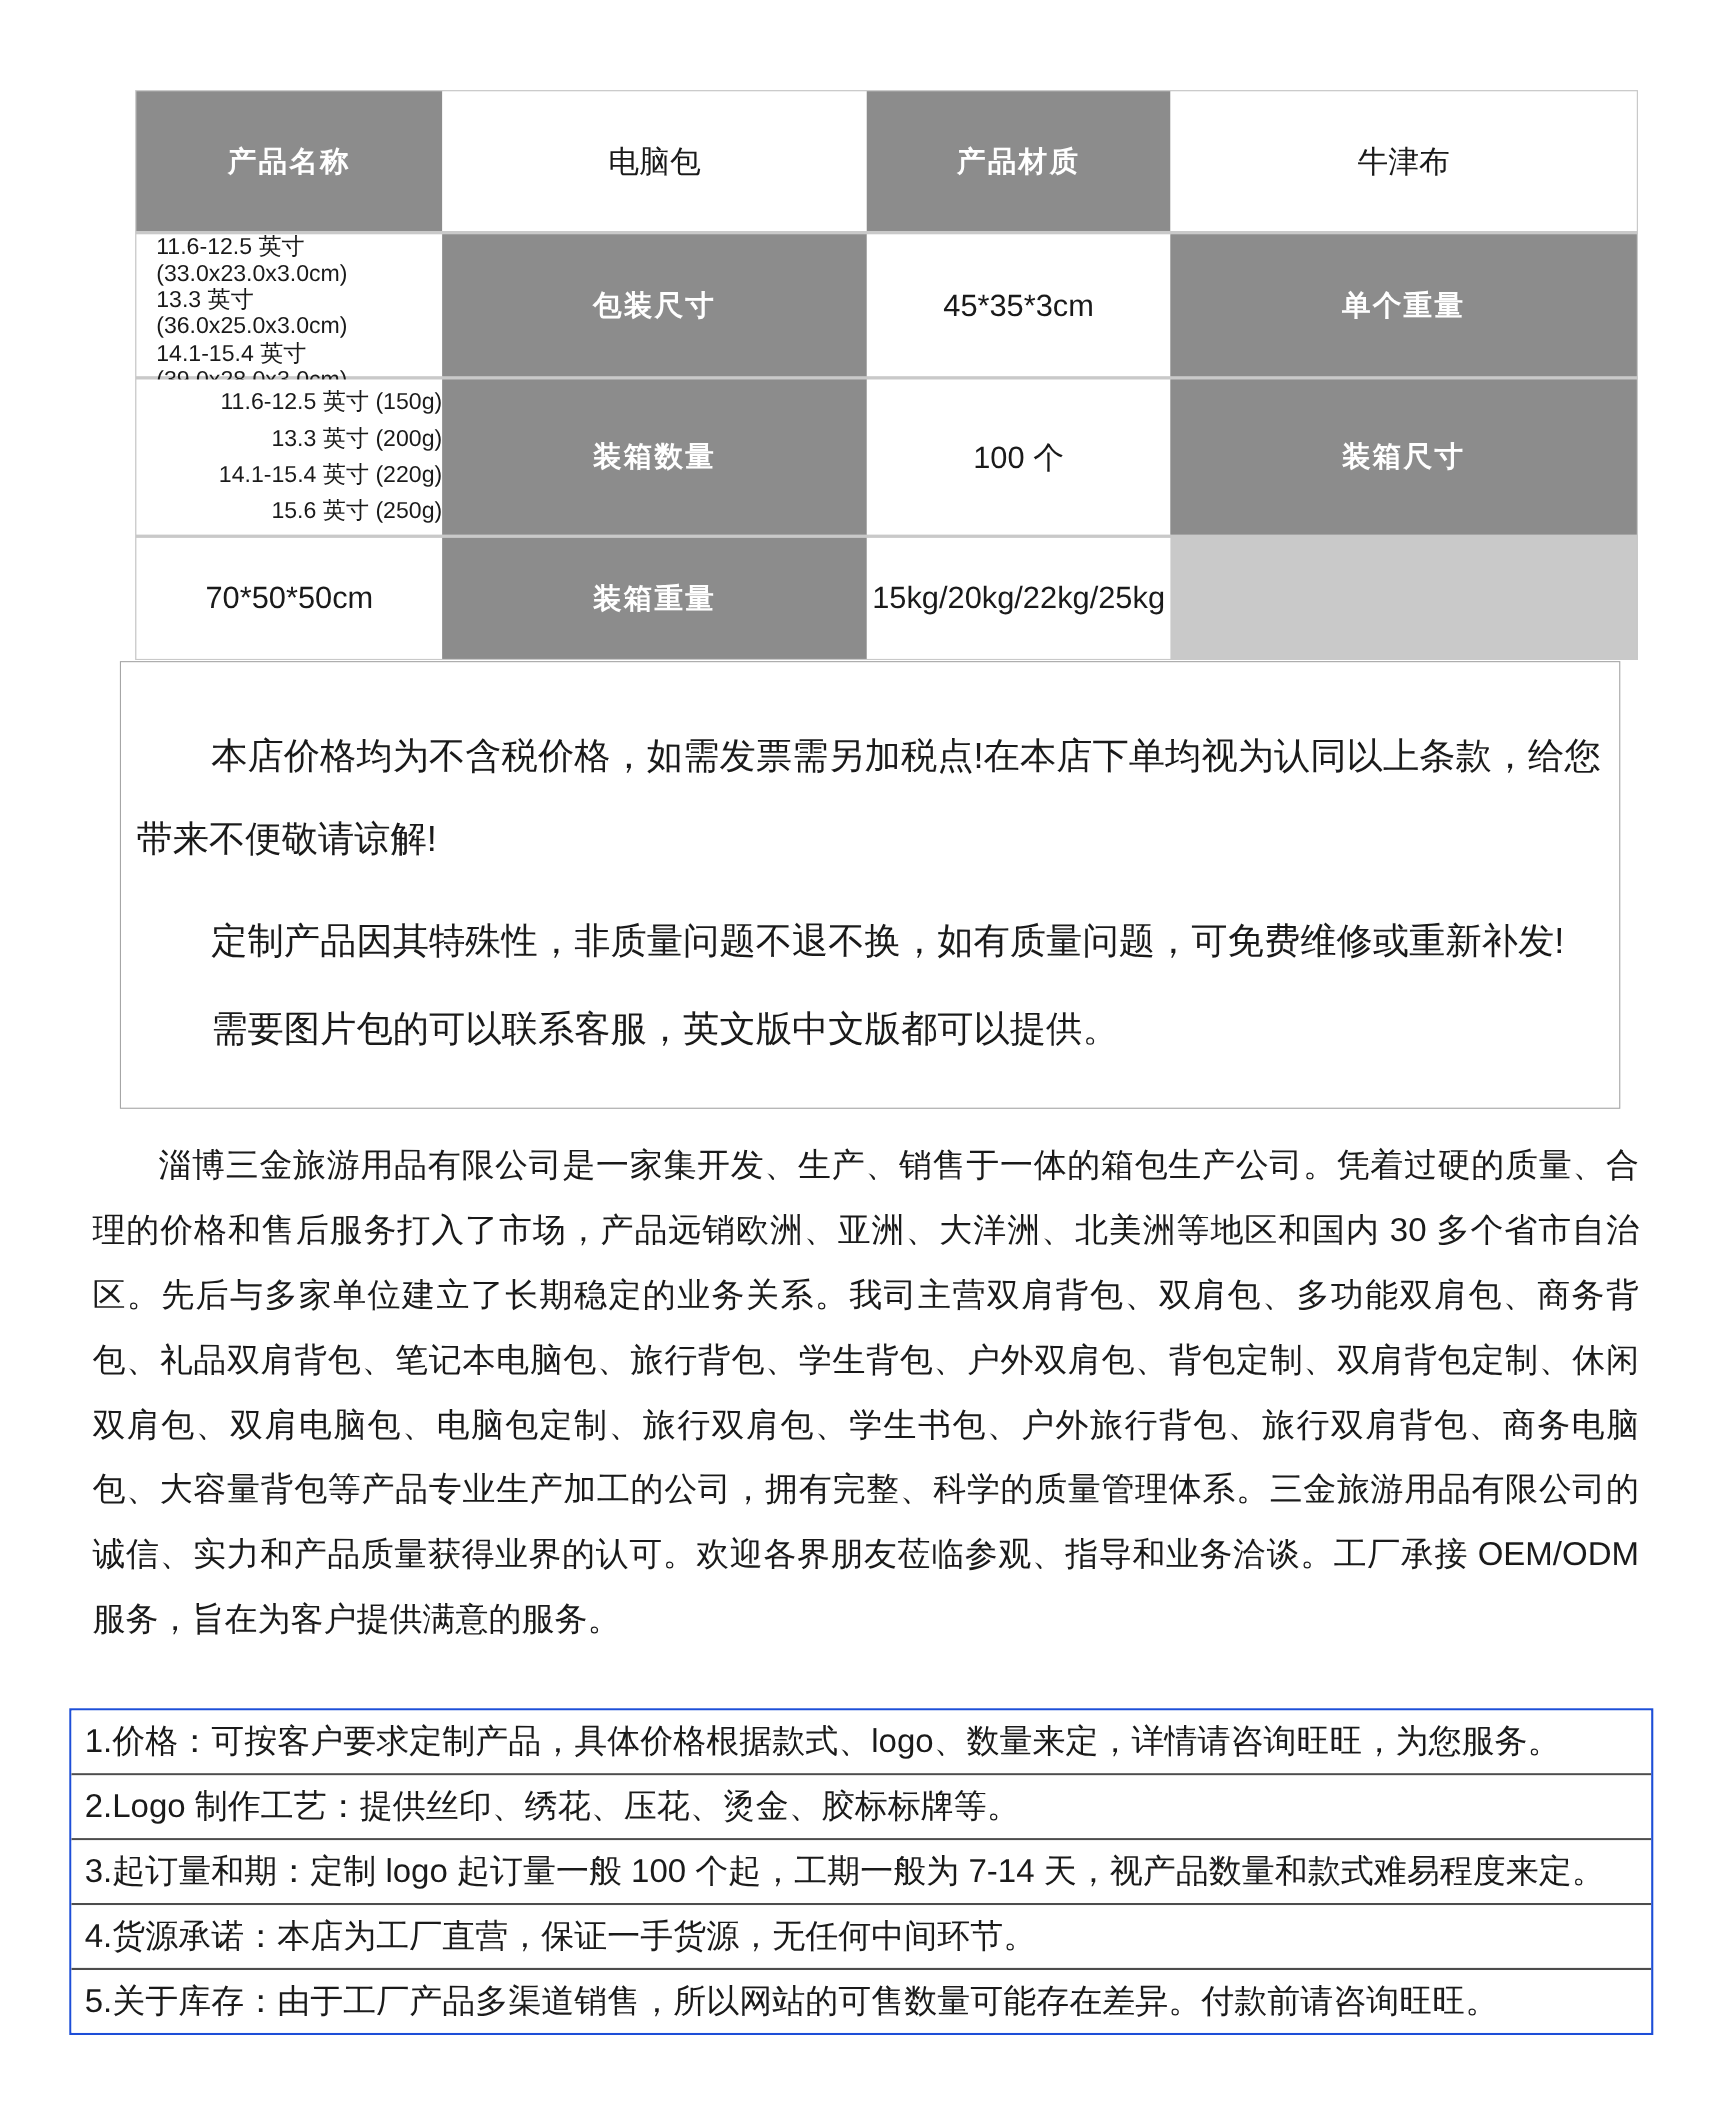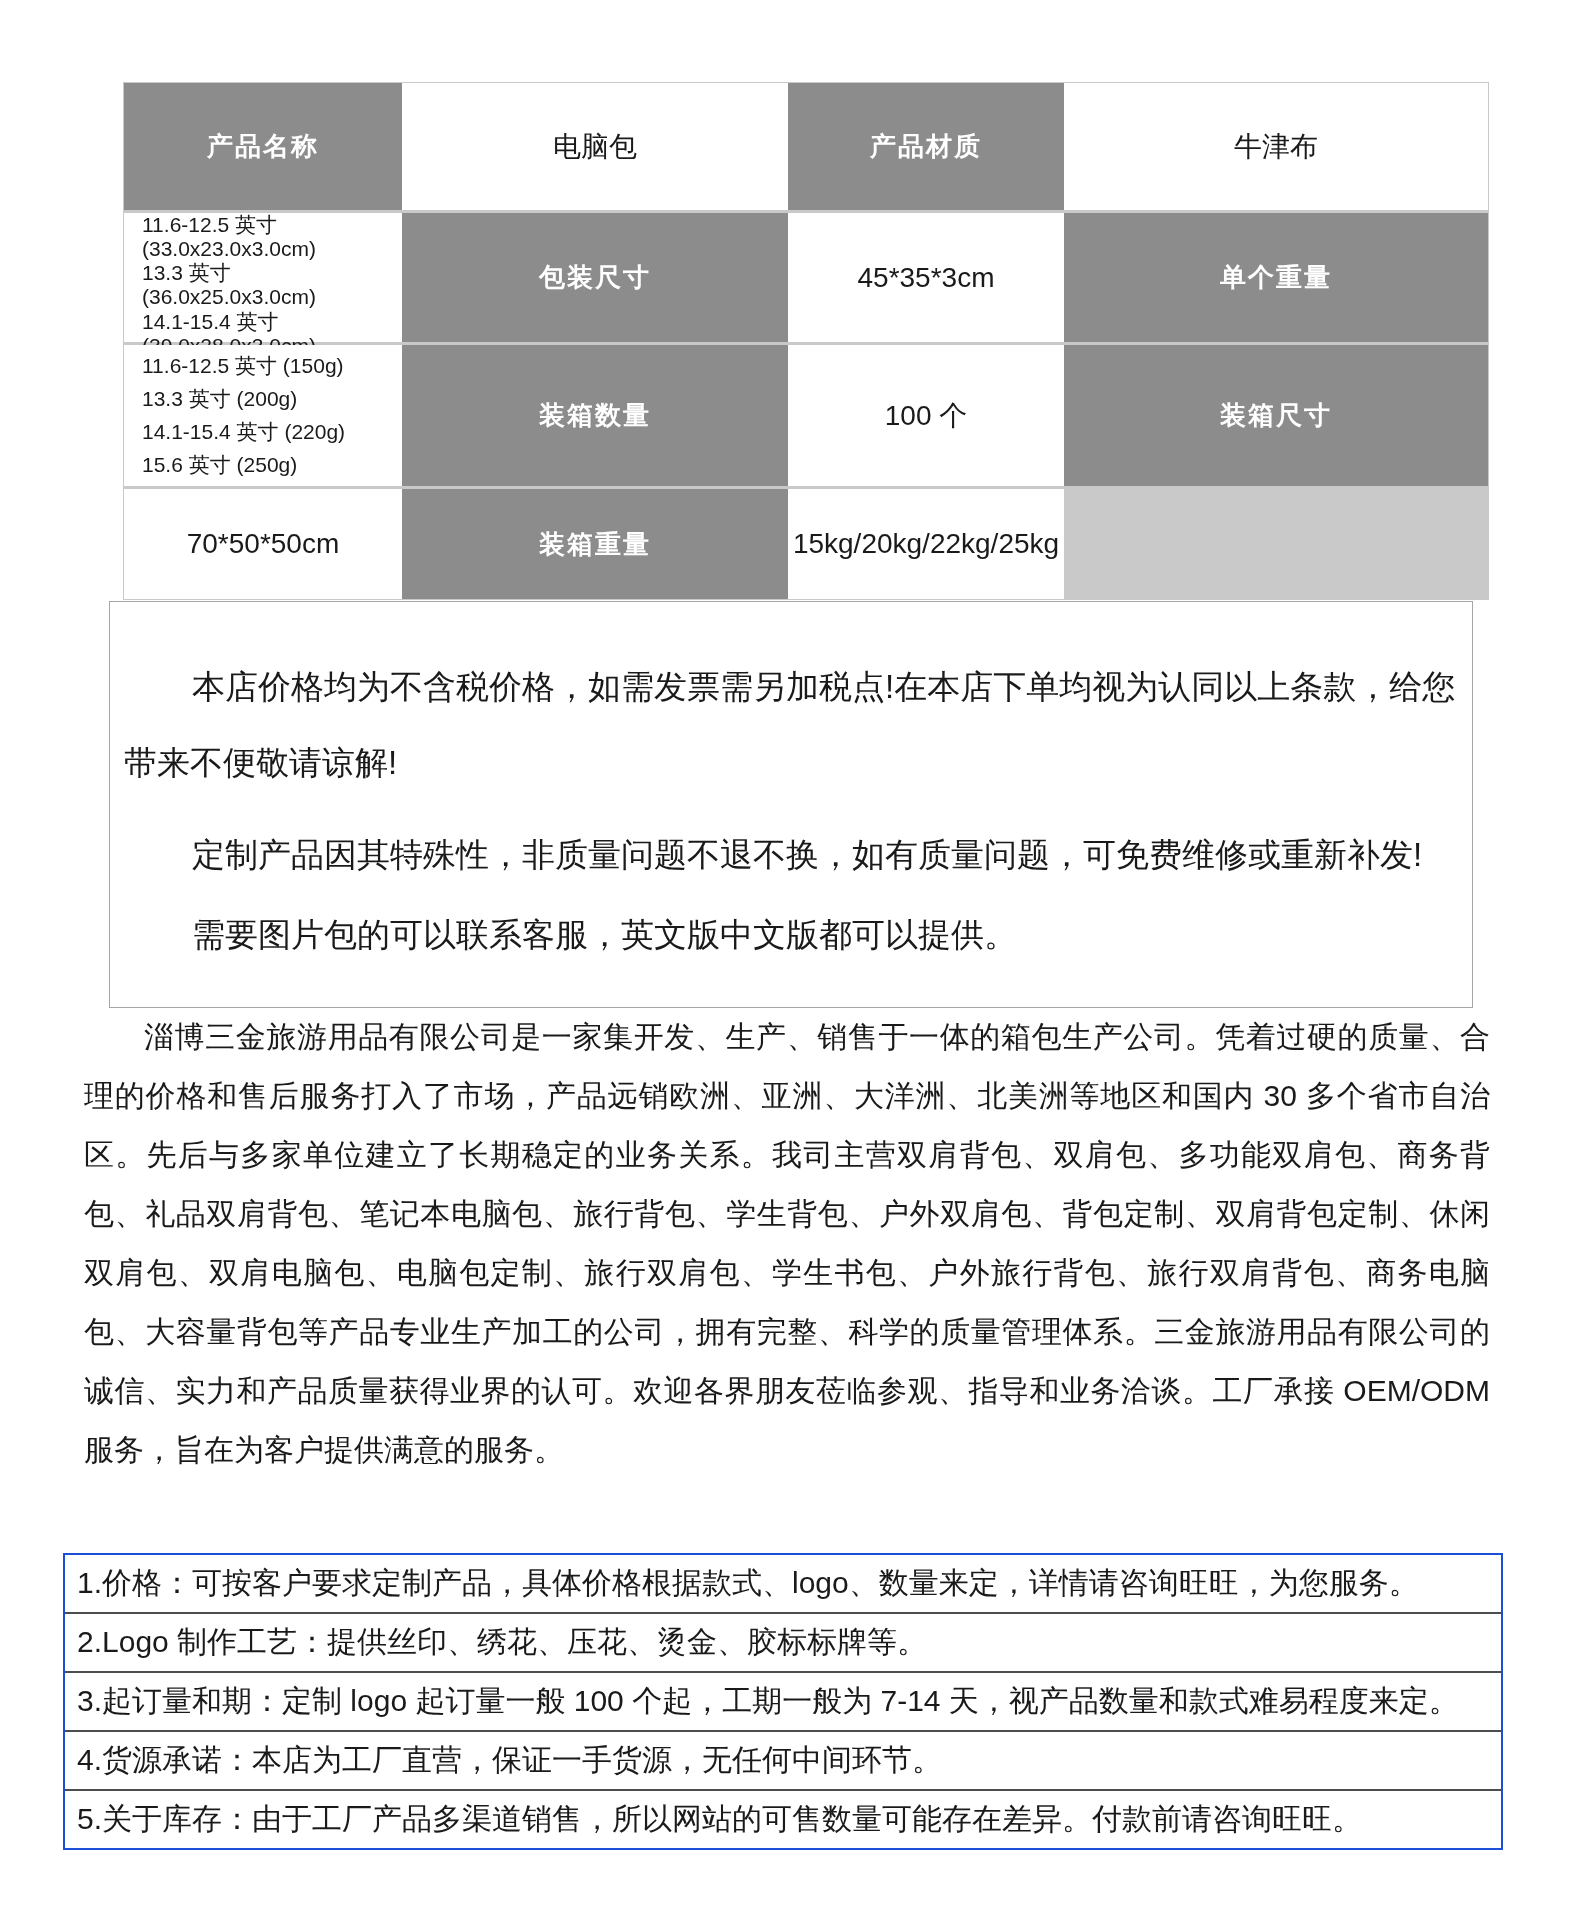--- a/index.html
+++ b/index.html
@@ -19,37 +19,37 @@
     border:1px solid #c9c9c9;
   }
   .cell{display:flex;align-items:center;justify-content:center;}
   .lbl{
     background:#8c8c8c;color:#ffffff;font-weight:bold;
     font-size:26px;letter-spacing:2px;
   }
   .val{background:#ffffff;font-size:28px;}
   .val-lines{
     background:#ffffff;display:flex;flex-direction:column;
-    justify-content:space-evenly;align-items:flex-start;
+    justify-content:space-evenly;align-items:flex-end;
     padding-left:18px;font-size:21px;line-height:1.15;
   }
   
   .notes-box{
     position:absolute;left:109px;top:601px;width:1364px;height:407px;
     border:1px solid #a6a6a6;box-sizing:border-box;
     padding:47px 14px 0 14px;
   }
   .notes-box p{
     margin:0;font-size:33px;line-height:76px;text-indent:68px;
   }
   .notes-box p.p2{margin-top:16px;}
   .notes-box p.p3{margin-top:4px;}
   
   .company{
-    position:absolute;left:84px;top:1007px;width:1406px;
+    position:absolute;left:84px;top:1030px;width:1406px;
     font-size:30px;line-height:59px;text-align:justify;text-indent:60px;
   }
   
   .policy{
     position:absolute;left:63px;top:1553px;width:1440px;
     border:2px solid #1d4ed8;box-sizing:border-box;
   }
   .policy-row{
     height:57px;display:flex;align-items:center;
     padding-left:12px;font-size:30px;

